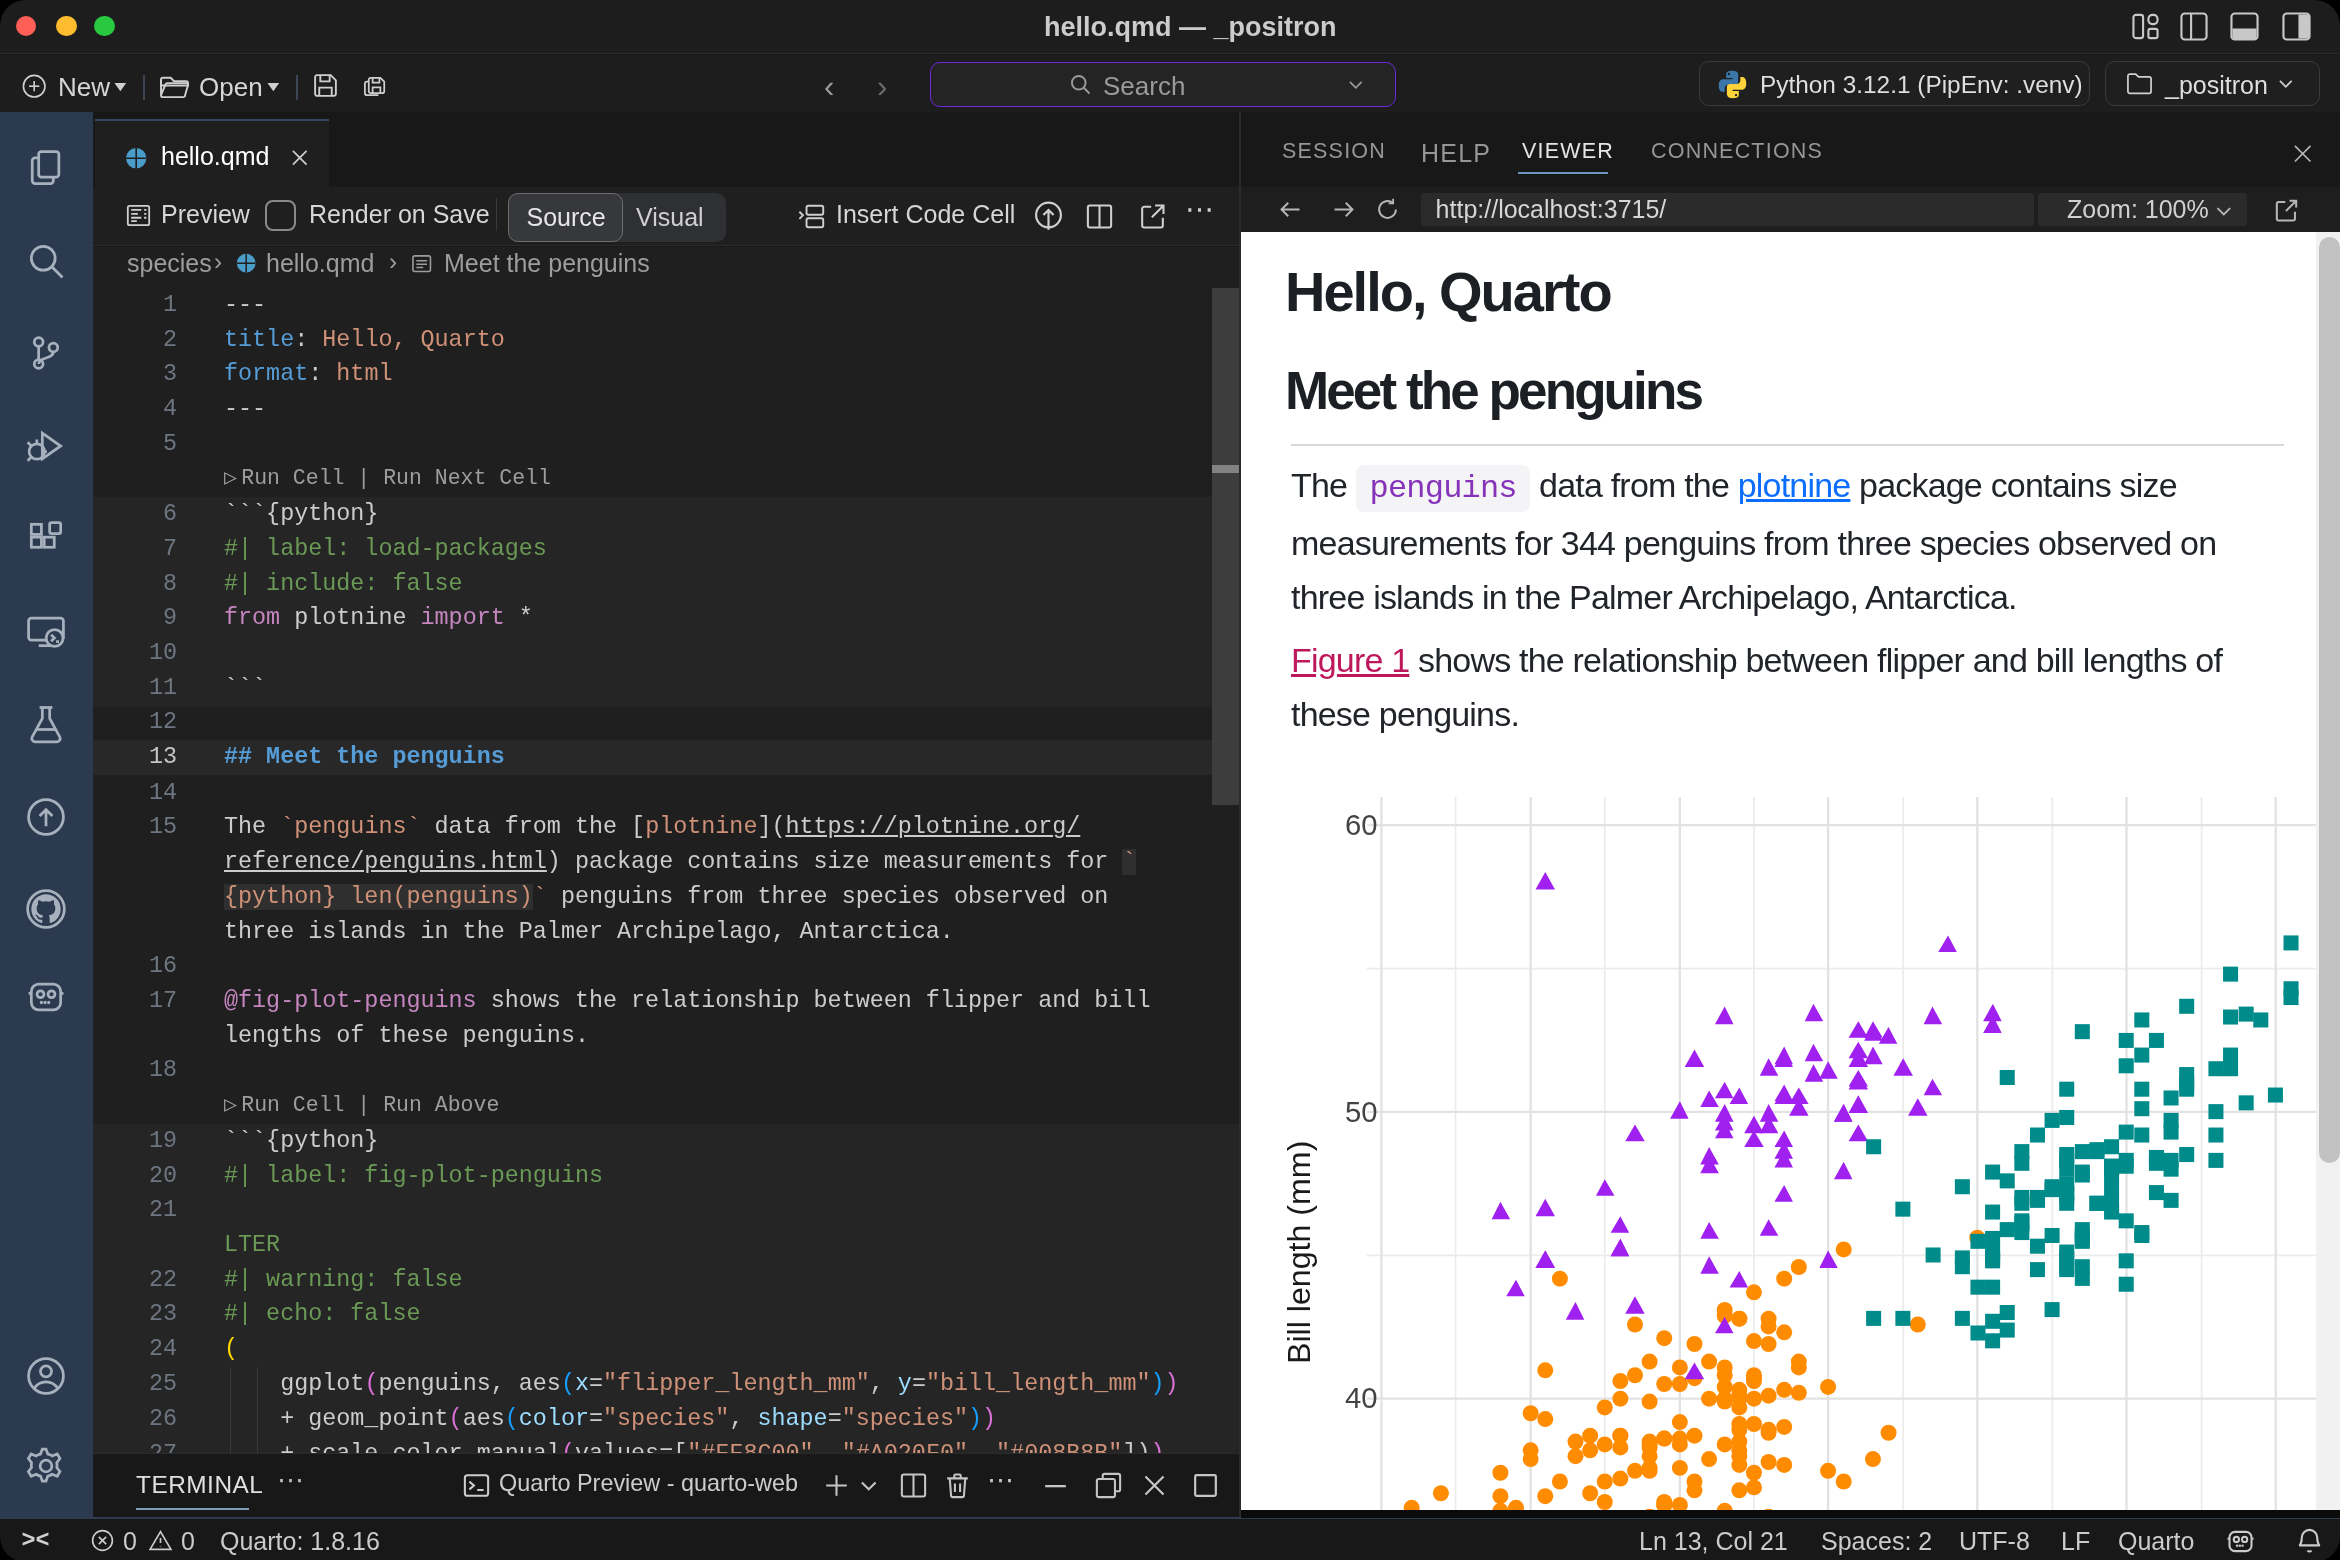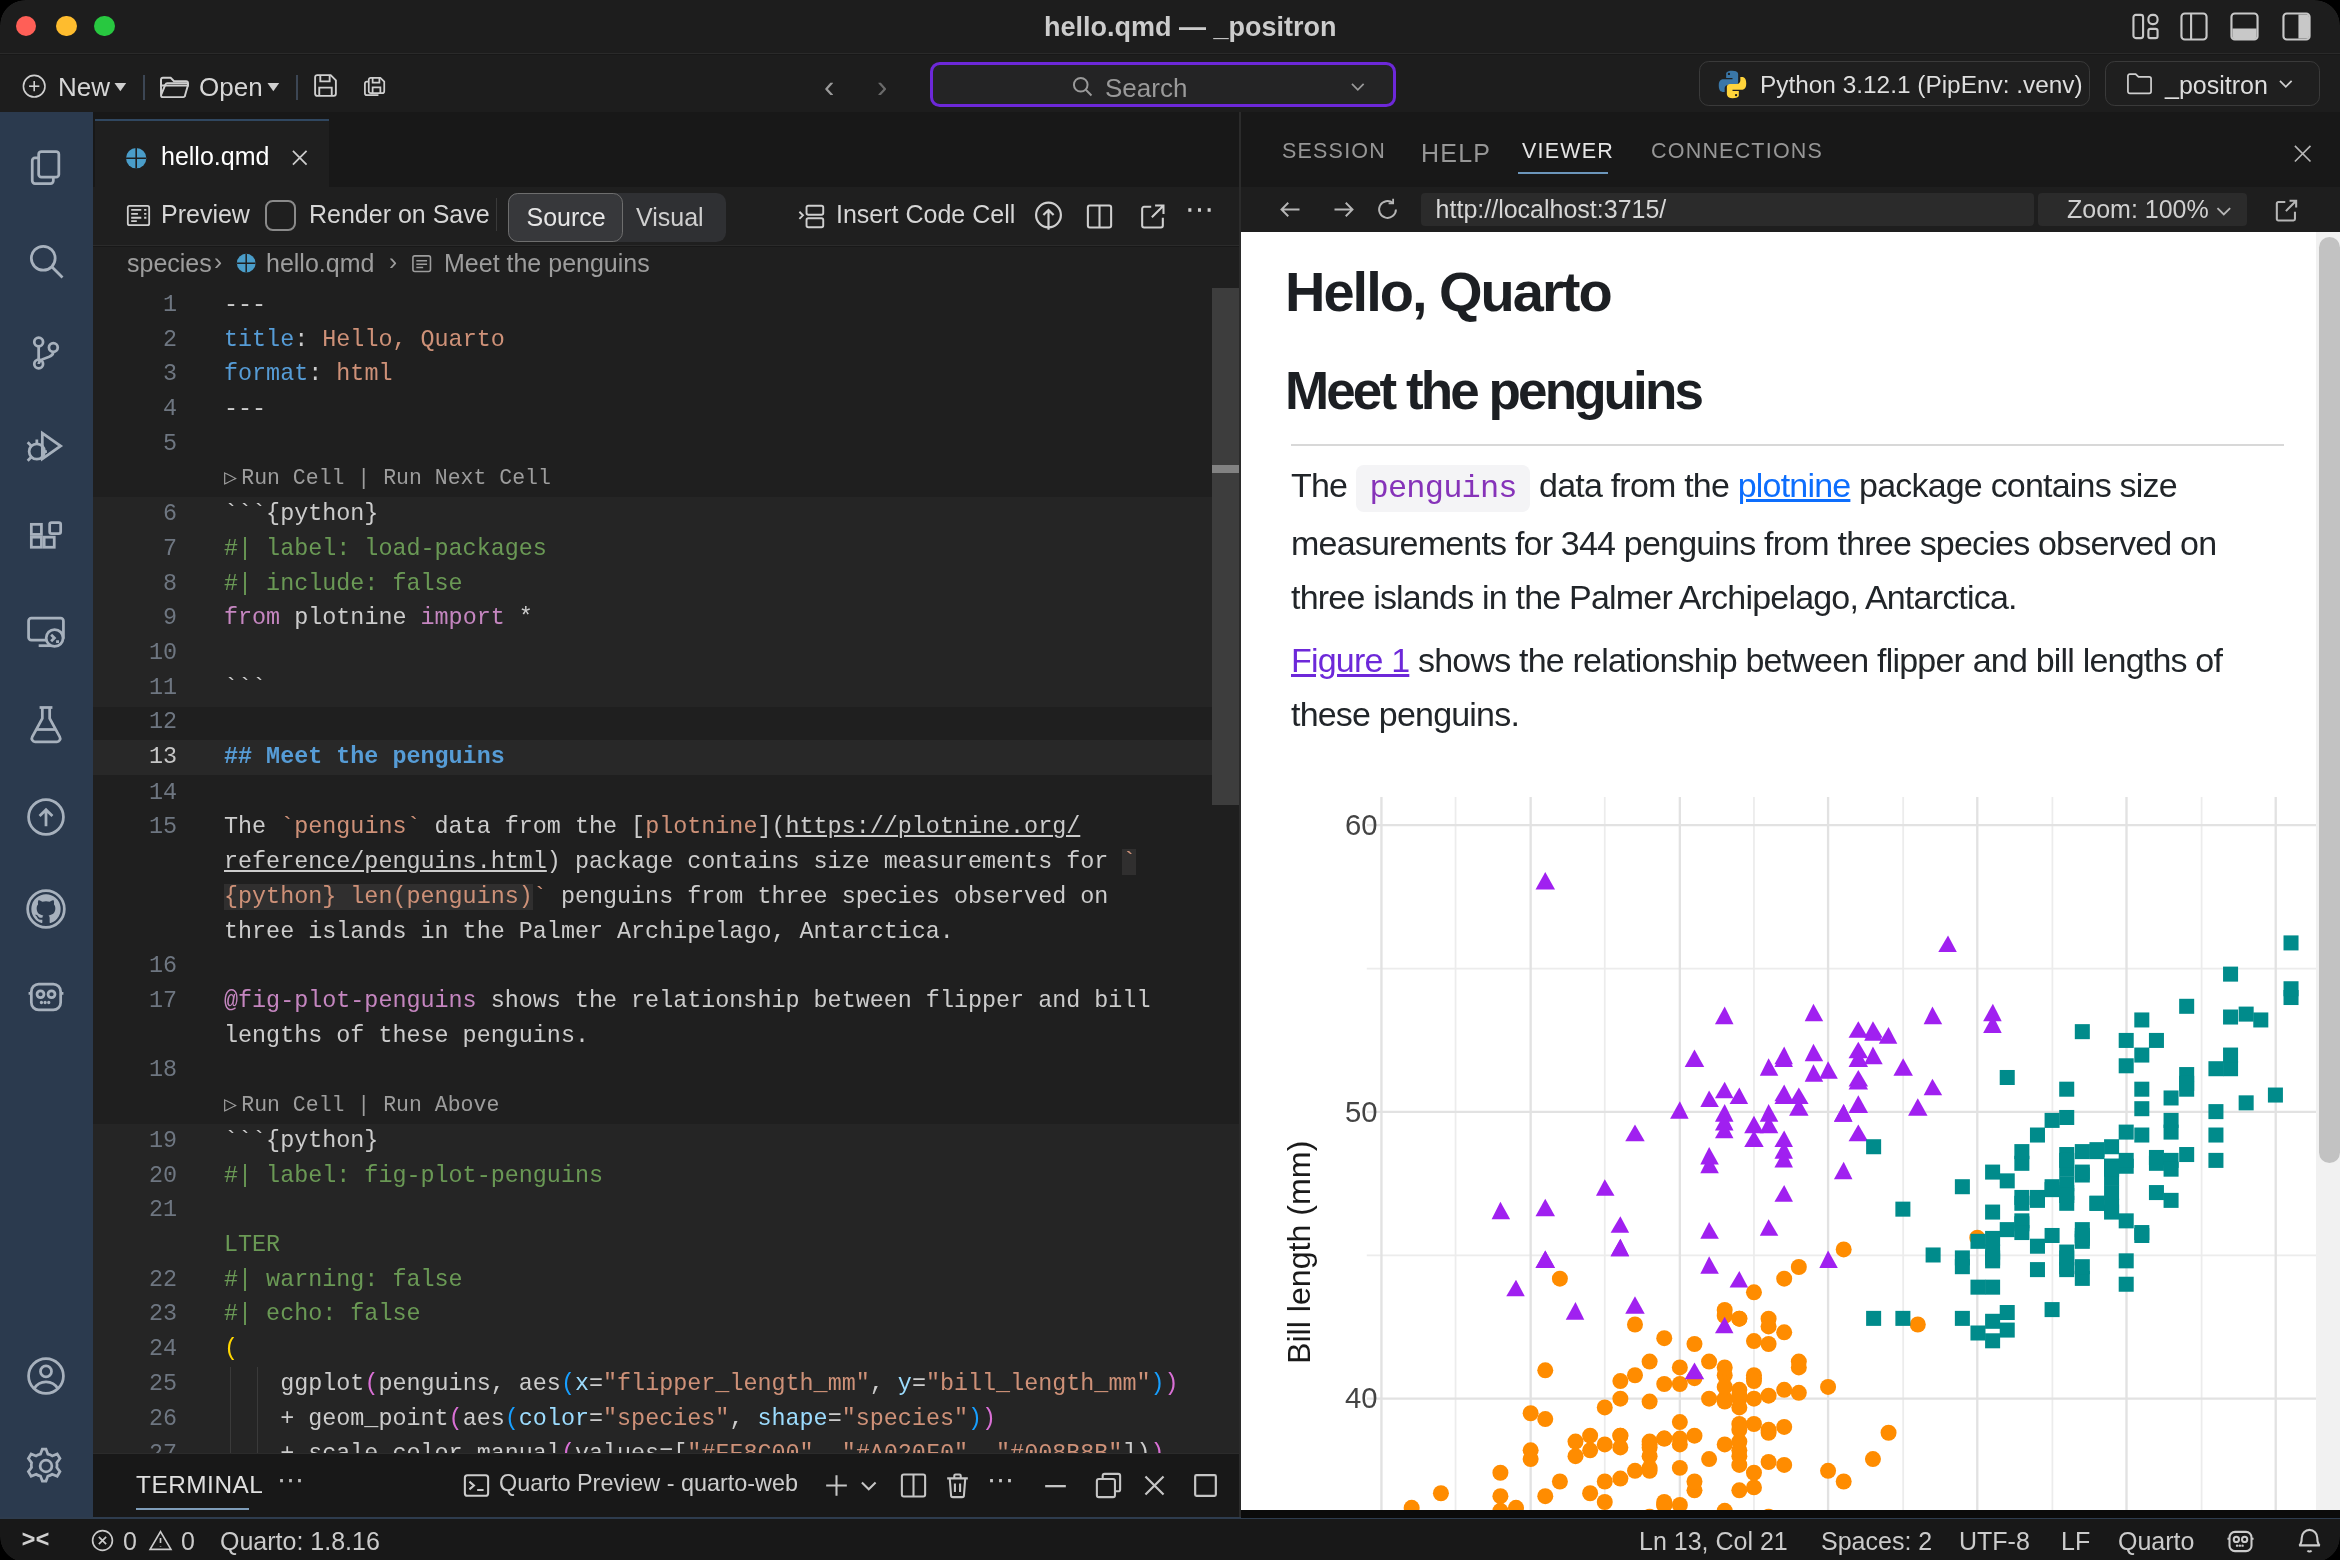--- a/index.html
+++ b/index.html
@@ -63,21 +63,21 @@
  <svg class="abs" style="left:312px;top:16.6px" width="27" height="27" viewBox="0 0 26 26" fill="none" stroke="#cfcfcf" stroke-width="1.8">
       <path d="M3 5a2 2 0 0 1 2-2h13l5 5v13a2 2 0 0 1-2 2H5a2 2 0 0 1-2-2z"></path>
       <path d="M8 3v6h9V3M7 23v-8h12v8"></path>
     </svg>
  <svg class="abs" style="left:362px;top:16.6px" width="29" height="27" viewBox="0 0 30 26" fill="none" stroke="#cfcfcf" stroke-width="1.8">
       <path d="M7 7a2 2 0 0 1 2-2h10l4 4v10a2 2 0 0 1-2 2H9a2 2 0 0 1-2-2z"></path>
       <path d="M11 5v5h7V5M11 21v-6h8v6M7 9H5a2 2 0 0 0-2 2v10a2 2 0 0 0 2 2h12"></path>
     </svg>
 <div class="abs" style="left:824px;top:13.7px;font-size:31px;color:#9a9a9a">‹</div>
  <div class="abs" style="left:877px;top:13.7px;font-size:31px;color:#6a6a6a">›</div>
- <div class="abs" style="left:930px;top:6.8px;width:466px;height:45px;border-radius:9.8px;background:#242425;border:3px solid #6d28d9">
+ <div class="abs" style="left:930px;top:6.8px;width:466px;height:45px;border-radius:9.8px;background:#242425;border:1px solid #6d28d9">
    <svg class="abs" style="left:138px;top:9.8px" width="23.4" height="23.4" viewBox="0 0 24 24" fill="none" stroke="#9a9a9a" stroke-width="2">
         <circle cx="10" cy="10" r="7"></circle>
         <line x1="15.2" y1="15.2" x2="21" y2="21"></line>
       </svg>
    <div class="abs" style="left:172px;top:7.8px;font-size:26px;color:#9a9a9a">Search</div>
    <svg class="abs" style="left:417px;top:16.6px" width="15.6" height="11.7" viewBox="0 0 16 12" fill="none" stroke="#9a9a9a" stroke-width="1.8">
         <path d="M2 3l6 6 6-6"></path>
       </svg>
  </div>
  <div class="abs" style="left:1699px;top:5.9px;width:391px;height:45px;border-radius:9.8px;background:#1f1f1f;border:1px solid #3a3a3a">
@@ -395,21 +395,21 @@
         <path d="M19 13v6a1.2 1.2 0 0 1-1.2 1.2H5.2A1.2 1.2 0 0 1 4 19V6.2A1.2 1.2 0 0 1 5.2 5H11"></path>
         <path d="M14.5 4H20v5.5M19.6 4.4l-8.1 8.1"></path>
       </svg>
  </div>
 
  <div class="abs" style="left:0;top:120px;width:1102px;height:1278px;background:#ffffff;overflow:hidden">
   <div class="abs" style="left:44px;top:27px;font-size:56px;font-weight:700;color:#1c1f23;letter-spacing:-2px">Hello, Quarto</div>
   <div class="abs" style="left:44px;top:128px;font-size:53px;font-weight:700;color:#1c1f23;letter-spacing:-2.9px">Meet the penguins</div>
   <div class="abs" style="left:50px;top:212px;width:993px;height:2px;background:#d8d8d8"></div>
   <div class="abs" style="left:50px;top:226px;font-size:34px;line-height:54px;color:#212529;width:1005px;letter-spacing:-0.8px">The <span class="mono" style="background:#f4f4f6;border-radius:7.8px;padding:4.9px 13.7px;color:#8633b9;font-size:32px">penguins</span> data from the <span style="color:#0d6efd;text-decoration:underline">plotnine</span> package contains size<br>measurements for 344 penguins from three species observed on<br>three islands in the Palmer Archipelago, Antarctica.</div>
-  <div class="abs" style="left:50px;top:401px;font-size:34px;line-height:54px;color:#212529;width:1005px;letter-spacing:-0.8px"><span style="color:#6d28d9;text-decoration:underline">Figure 1</span> shows the relationship between flipper and bill lengths of<br>these penguins.</div>
+  <div class="abs" style="left:50px;top:401px;font-size:34px;line-height:54px;color:#212529;width:1005px;letter-spacing:-0.8px"><span style="color:#be185d;text-decoration:underline">Figure 1</span> shows the relationship between flipper and bill lengths of<br>these penguins.</div>
   <svg class="abs" style="left:0;top:0" width="1102" height="1281" viewBox="0 0 1130 1313">
    <defs>
           <clipPath id="panelclip">
             <rect x="129" y="455" width="978" height="858"></rect>
           </clipPath>
         </defs>
    <g stroke="#ececec" stroke-width="1.8">
     <line x1="220" y1="579" x2="220" y2="1313"></line>
           <line x1="373" y1="579" x2="373" y2="1313"></line>
           <line x1="526" y1="579" x2="526" y2="1313"></line>

